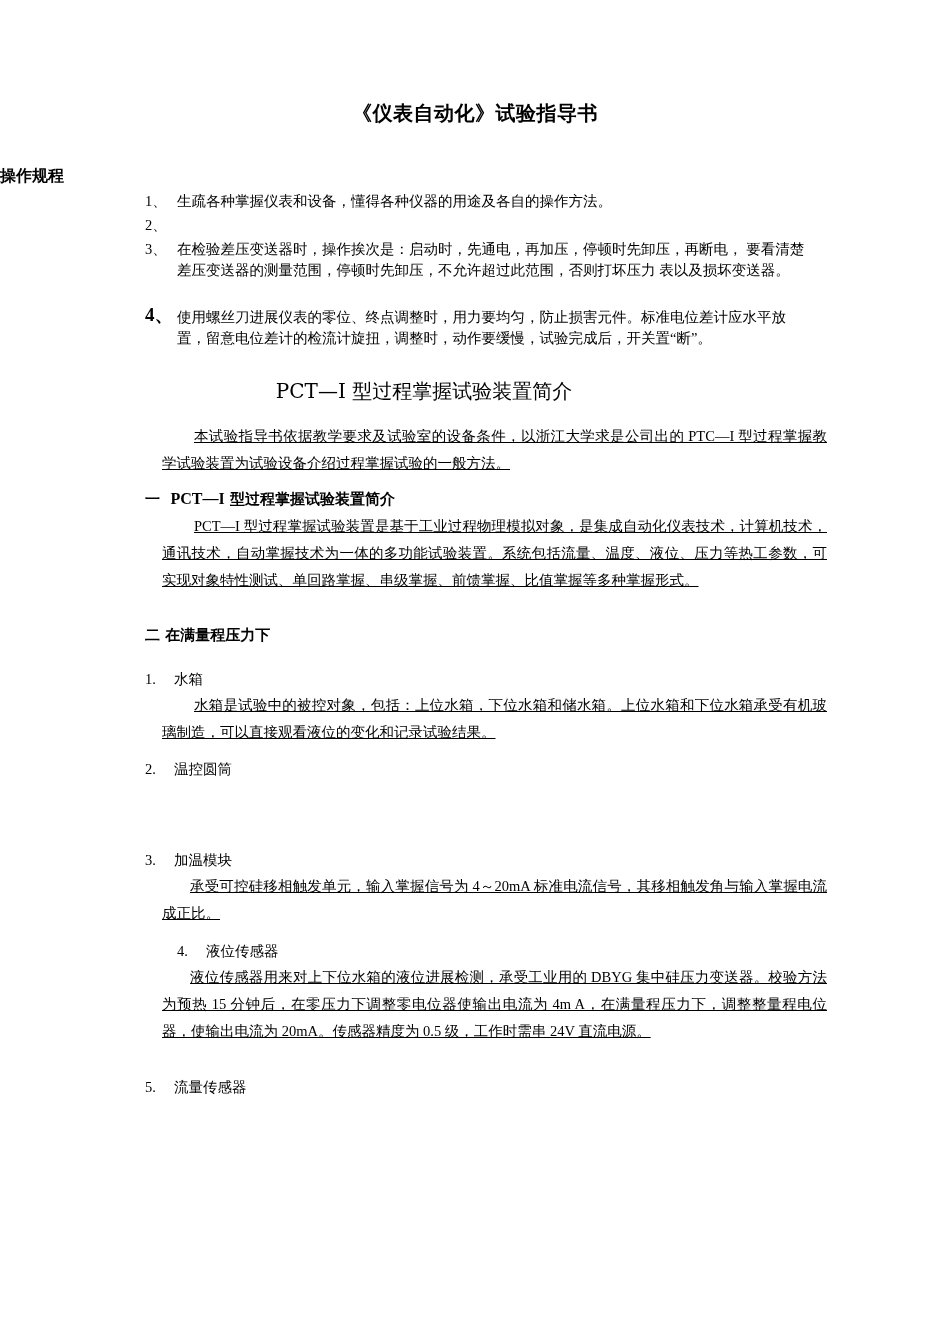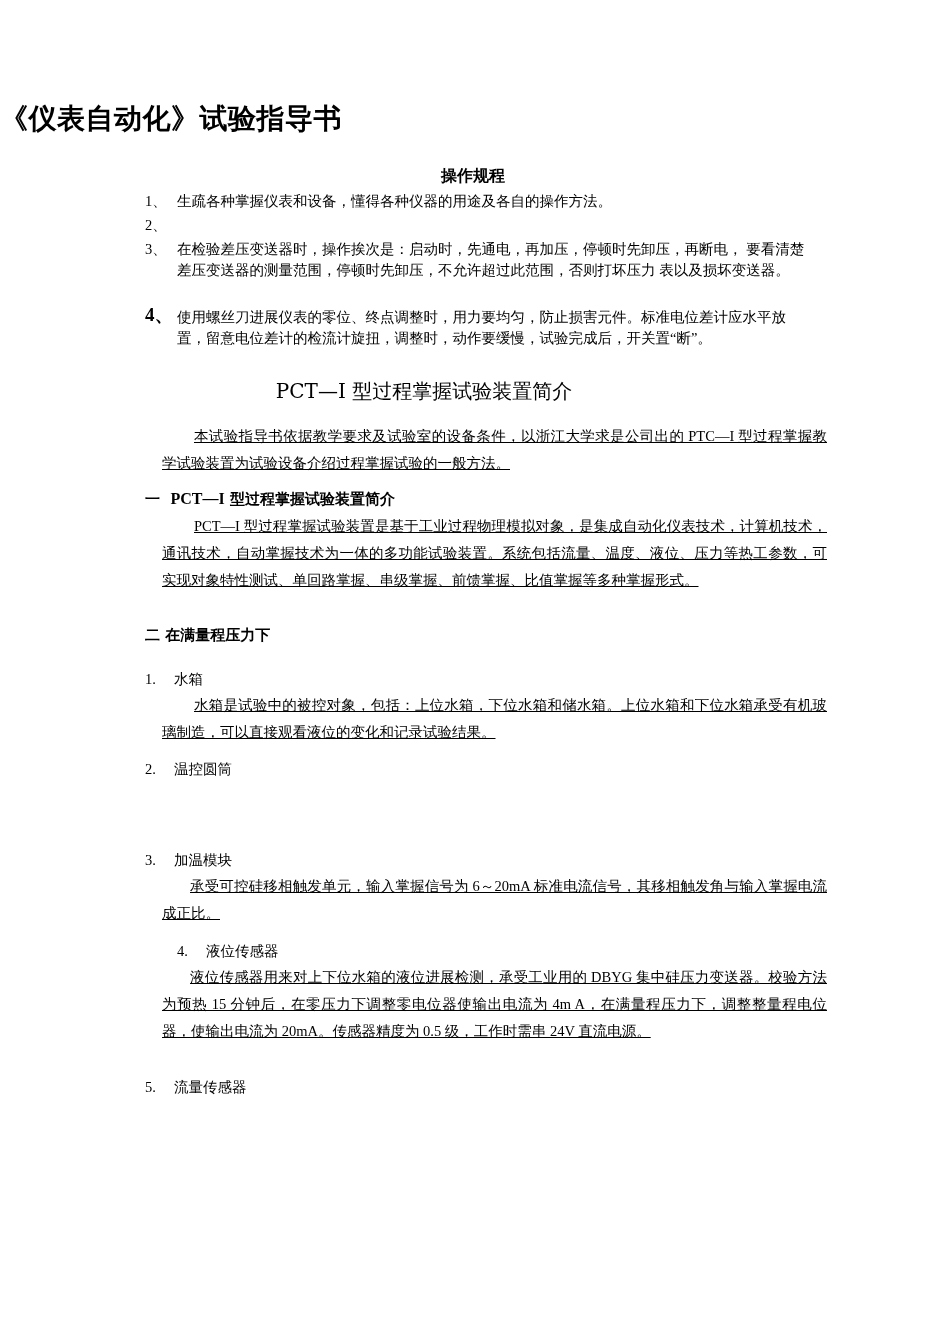--- a/index.html
+++ b/index.html
@@ -1,22 +1,22 @@
 <!DOCTYPE html>
 <html><head>
 <meta charset="utf-8">
 <style>
   html, body { margin: 0; padding: 0; background: #ffffff; }
   body { width: 950px; height: 1344px; position: relative; overflow: hidden;
          font-family: "Liberation Serif", "DejaVu Serif", serif; color: #000; }
   .page { position: absolute; left: 0; top: 0; width: 950px; height: 1344px; background: #fff; }
   .abs { position: absolute; white-space: nowrap; }
-  .title { left: 0; width: 950px; top: 100px; text-align: left; font-family: "DejaVu Sans", sans-serif;
-           font-weight: bold; font-size: 28px; letter-spacing: 0.5px; }
-  .subtitle { left: 0; width: 946px; top: 166px; text-align: center; font-family: Liberation Sans, sans-serif;
+  .title { left: 0; width: 950px; top: 100px; text-align: center; font-family: "DejaVu Sans", sans-serif;
+           font-weight: bold; font-size: 20px; letter-spacing: 0.5px; }
+  .subtitle { left: 0; width: 946px; top: 166px; text-align: left; font-family: Liberation Sans, sans-serif;
               font-weight: bold; font-size: 16px; }
   .rule { font-size: 14.5px; line-height: 21px; }
   .rule .num { position: absolute; left: 0; top: 0; }
   .rule .txt { position: absolute; left: 32px; top: 0; white-space: normal; width: 640px; }
   .rule4 .num { font-weight: bold; font-size: 19px; top: -3px; }
   .section-h { left: 0; width: 848px; top: 378px; text-align: center; font-size: 20px; font-family: "DejaVu Serif", serif; }
   .para { font-size: 14.5px; line-height: 27px; white-space: normal; left: 162px; width: 665px; text-align: justify; text-decoration: underline; }
   .indent { text-indent: 32px; }
   .h2 { font-weight: bold; font-size: 15px; font-family: "DejaVu Sans", sans-serif; }
   .h2 .latin { font-family: "Liberation Serif", serif; font-size: 16px; }
@@ -65,21 +65,21 @@
   </div>
   <div class="abs para indent" style="top:692px;">水箱是试验中的被控对象，包括：上位水箱，下位水箱和储水箱。上位水箱和下位水箱承受有机玻璃制造，可以直接观看液位的变化和记录试验结果。</div>
 
   <div class="abs item" style="left:145px; top:760px;">
     <span class="n">2.</span><span>温控圆筒</span>
   </div>
 
   <div class="abs item" style="left:145px; top:851px;">
     <span class="n">3.</span><span>加温模块</span>
   </div>
-  <div class="abs para" style="top:873px; text-indent:28px;">承受可控硅移相触发单元，输入掌握信号为  6～20mA 标准电流信号，其移相触发角与输入掌握电流成正比。</div>
+  <div class="abs para" style="top:873px; text-indent:28px;">承受可控硅移相触发单元，输入掌握信号为  4～20mA 标准电流信号，其移相触发角与输入掌握电流成正比。</div>
 
   <div class="abs item" style="left:145px; top:942px;margin-left:32px;">
     <span class="n">4.</span><span>液位传感器</span>
   </div>
   <div class="abs para" style="top:964px; text-indent:28px;">液位传感器用来对上下位水箱的液位进展检测，承受工业用的  DBYG 集中硅压力变送器。校验方法为预热  15 分钟后，在零压力下调整零电位器使输出电流为 4m A，在满量程压力下，调整整量程电位器，使输出电流为 20mA。传感器精度为 0.5 级，工作时需串 24V 直流电源。</div>
 
   <div class="abs item" style="left:145px; top:1078px;">
     <span class="n">5.</span><span>流量传感器</span>
   </div>
 

